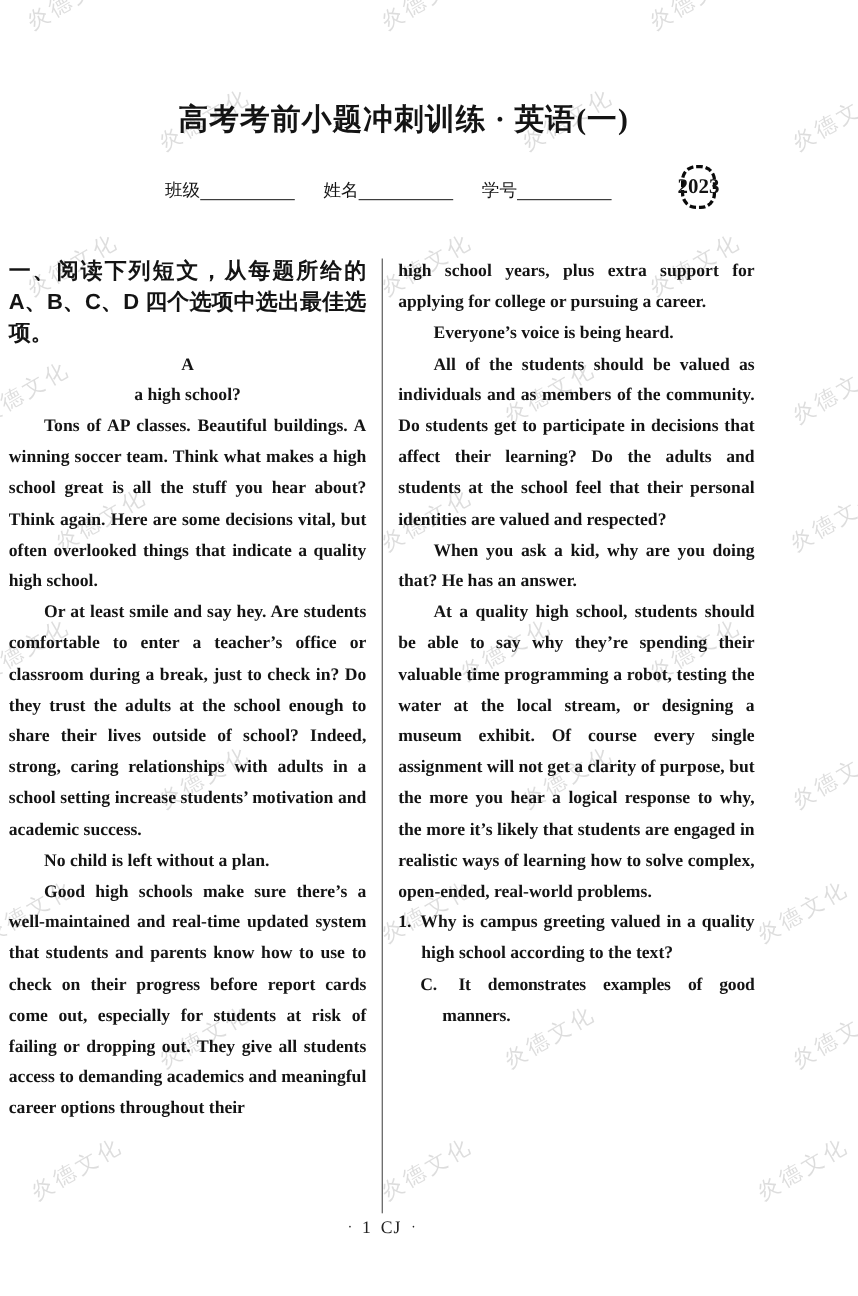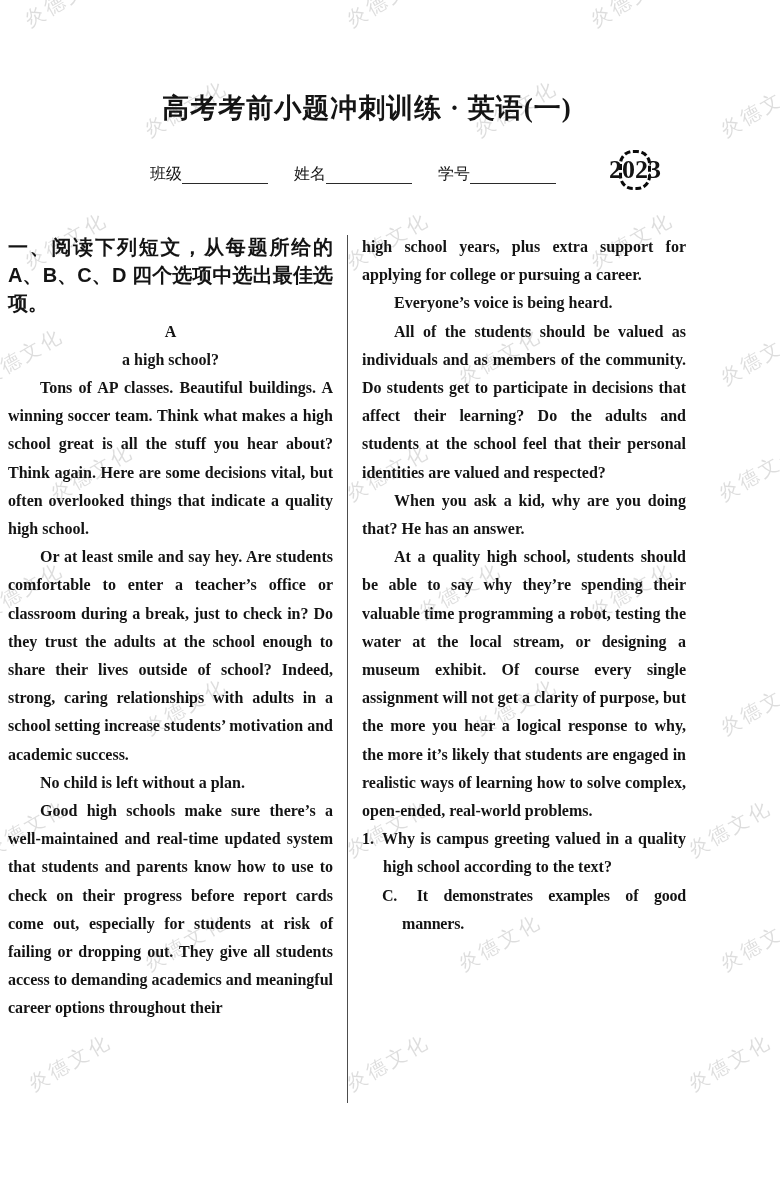--- a/index.html
+++ b/index.html
@@ -24,28 +24,28 @@
   .doc-title {
     position:absolute; top:90px; left:0; width:734px;
     text-align:center; font-size:27px; font-weight:bold; letter-spacing:1px;
     font-family:"Liberation Serif", serif;
   }
   .reg-row {
     position:absolute; top:164px; left:150px; width:406px;
     display:flex; justify-content:space-between;
     font-size:16px;
   }
-  .field { display:flex; align-items:flex-end; }
+  .field { display:flex; }
   .flabel { line-height:20px; }
   .fline { display:inline-block; width:86px; height:18px; border-bottom:1.4px solid #2a2a2a; }
   .badge {
     position:absolute; top:150px; left:619px; width:32px; height:40px;
     border:3px dashed #0a0a0a; border-radius:14px;
     display:flex; align-items:center; justify-content:center;
-    font-size:26px; font-weight:bold;
+    font-size:19px; font-weight:bold;
   }
 
   
   .content { position:absolute; top:233px; left:8px; width:678px; font-size:16px; line-height:28.2px; }
   .divider { position:absolute; left:339px; top:2px; width:1px; height:868px; background:#4d4d4d; }
   .col { position:absolute; top:0; }
   #col-left  { left:0;  width:325px; }
   #col-right { left:354px; width:324px; }
 
   .cn { font-family:"Liberation Sans", sans-serif; font-weight:bold; font-size:20px; text-align:justify; }
@@ -138,13 +138,16 @@
         <div class="cont">high school years, plus extra support for applying for college or pursuing a career.</div>
         <div class="para bold">Everyone’s voice is being heard.</div>
         <div class="para">All of the students should be valued as individuals and as members of the community. Do students get to participate in decisions that affect their learning? Do the adults and students at the school feel that their personal identities are valued and respected?</div>
         <div class="para bold">When you ask a kid, why are you doing that? He has an answer.</div>
         <div class="para">At a quality high school, students should be able to say why they’re spending their valuable time programming a robot, testing the water at the local stream, or designing a museum exhibit. Of course every single assignment will not get a clarity of purpose, but the more you hear a logical response to why, the more it’s likely that students are engaged in realistic ways of learning how to solve complex, open-ended, real-world problems.</div>
         <div class="question"><span class="qnum">1.</span> <span class="qtext">Why is campus greeting valued in a quality high school according to the text?</span></div>
         <div class="option"><span class="olabel">C.</span> <span class="otext">It demonstrates examples of good manners.</span></div>
       </div>
   </div>
 
+  <div class="footer">
+    <span class="fdot">·</span><span class="fnum">1</span><span class="fcode">CJ</span><span class="fdot">·</span>
+  </div>
 </div>
 
 </body></html>

